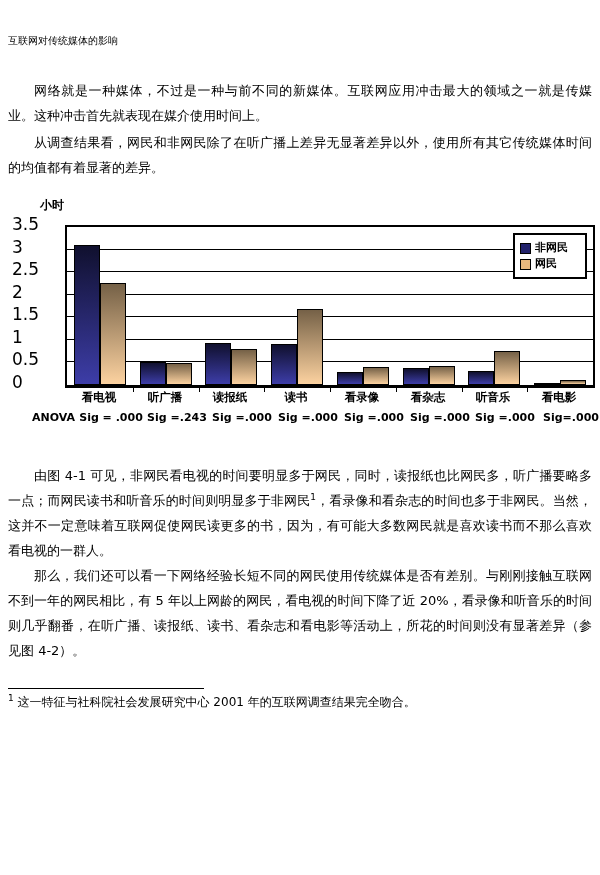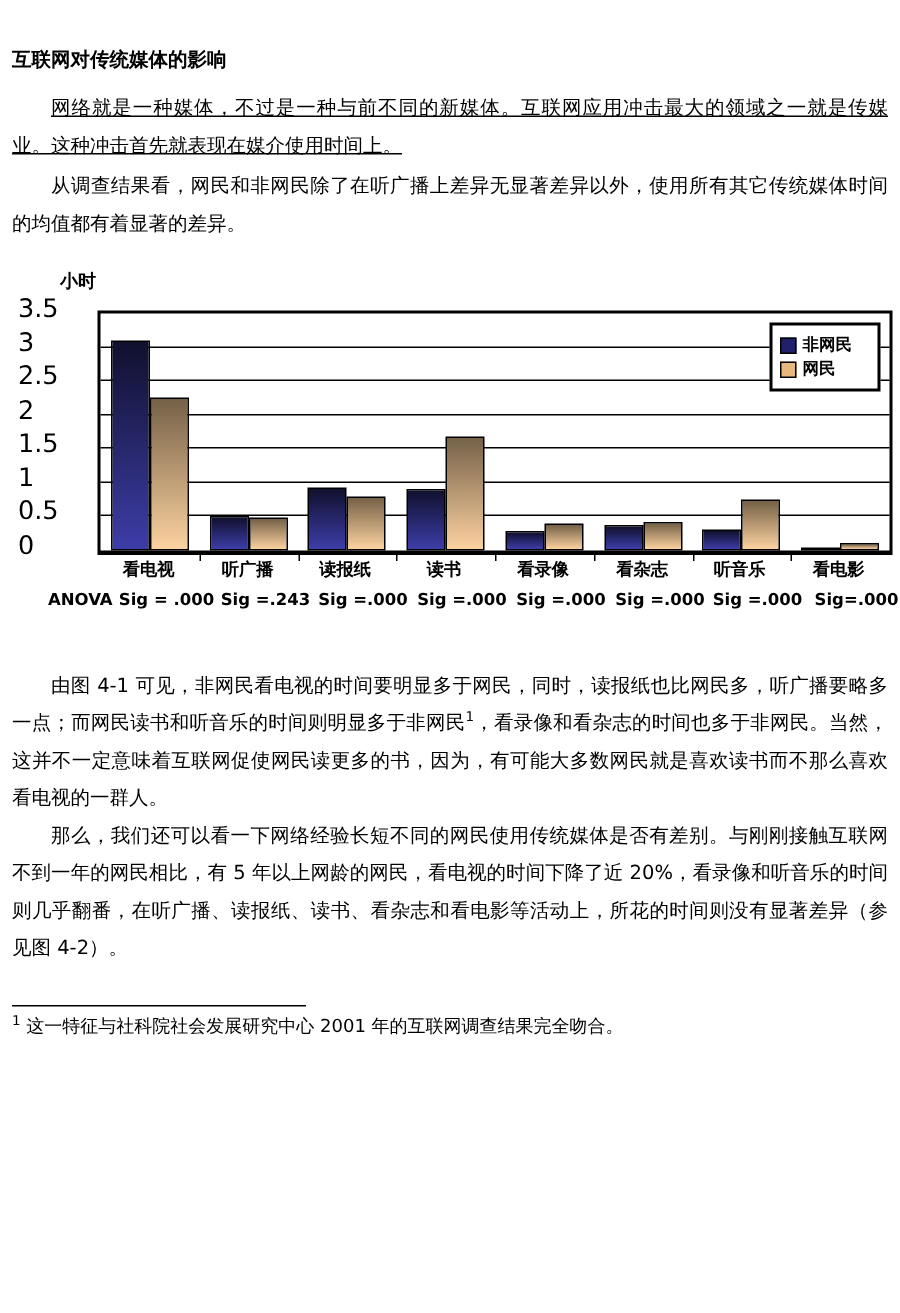--- a/index.html
+++ b/index.html
@@ -2,23 +2,23 @@
 <html><head>
 <meta charset="utf-8">
 <style>
   html,body{margin:0;padding:0;}
   body{
     width:600px;height:875px;overflow:hidden;background:#ffffff;color:#000000;
     font-family:"DejaVu Sans",sans-serif;font-size:13px;
   }
   .content{padding:9px 8px 0 8px;}
   .par{margin:0;line-height:25px;text-align:justify;text-indent:2em;}
-  .heading{margin:0;line-height:25px;font-weight:bold;font-size:13px;}
+  .heading{margin:0;line-height:25px;font-weight:normal;font-size:10px;}
   .heading-left{margin-top:19px;}
-  .par-after-heading{margin-top:7px;text-decoration:underline;}
+  .par-after-heading{margin-top:25px;}
   .heading-center{margin-top:20px;text-align:center;}
   .par-tight{margin-top:2px;}
   .par-after-chart{margin-top:32px;}
   sup{font-size:9px;line-height:0;}
 
   
   .chart{position:relative;height:238px;margin-top:13px;}
   .chart-title{position:absolute;left:57px;top:4px;width:526px;text-align:center;
     font-weight:bold;font-size:12px;}
   .chart-ylabel{position:absolute;left:32px;top:4px;font-weight:bold;font-size:12px;}

